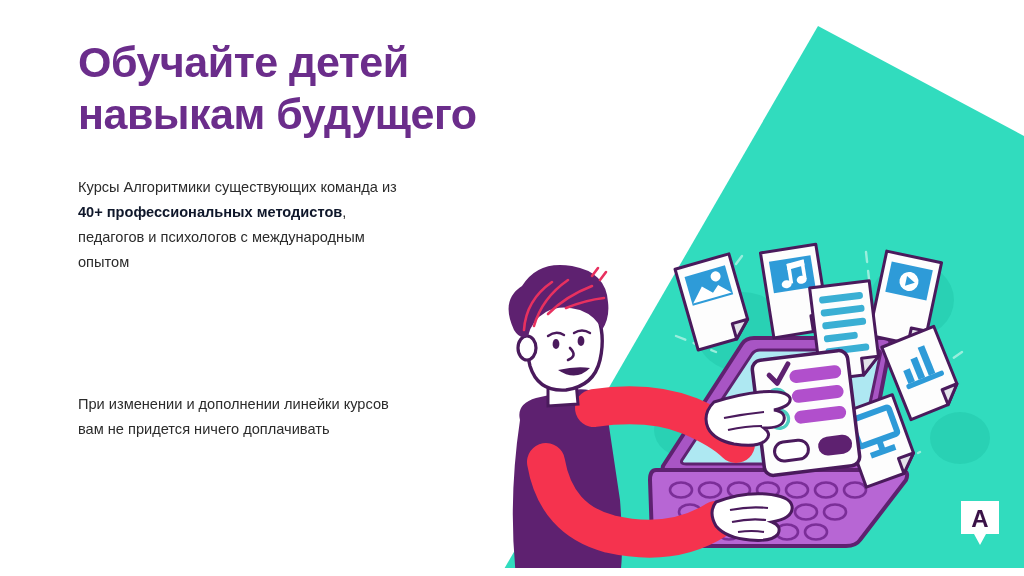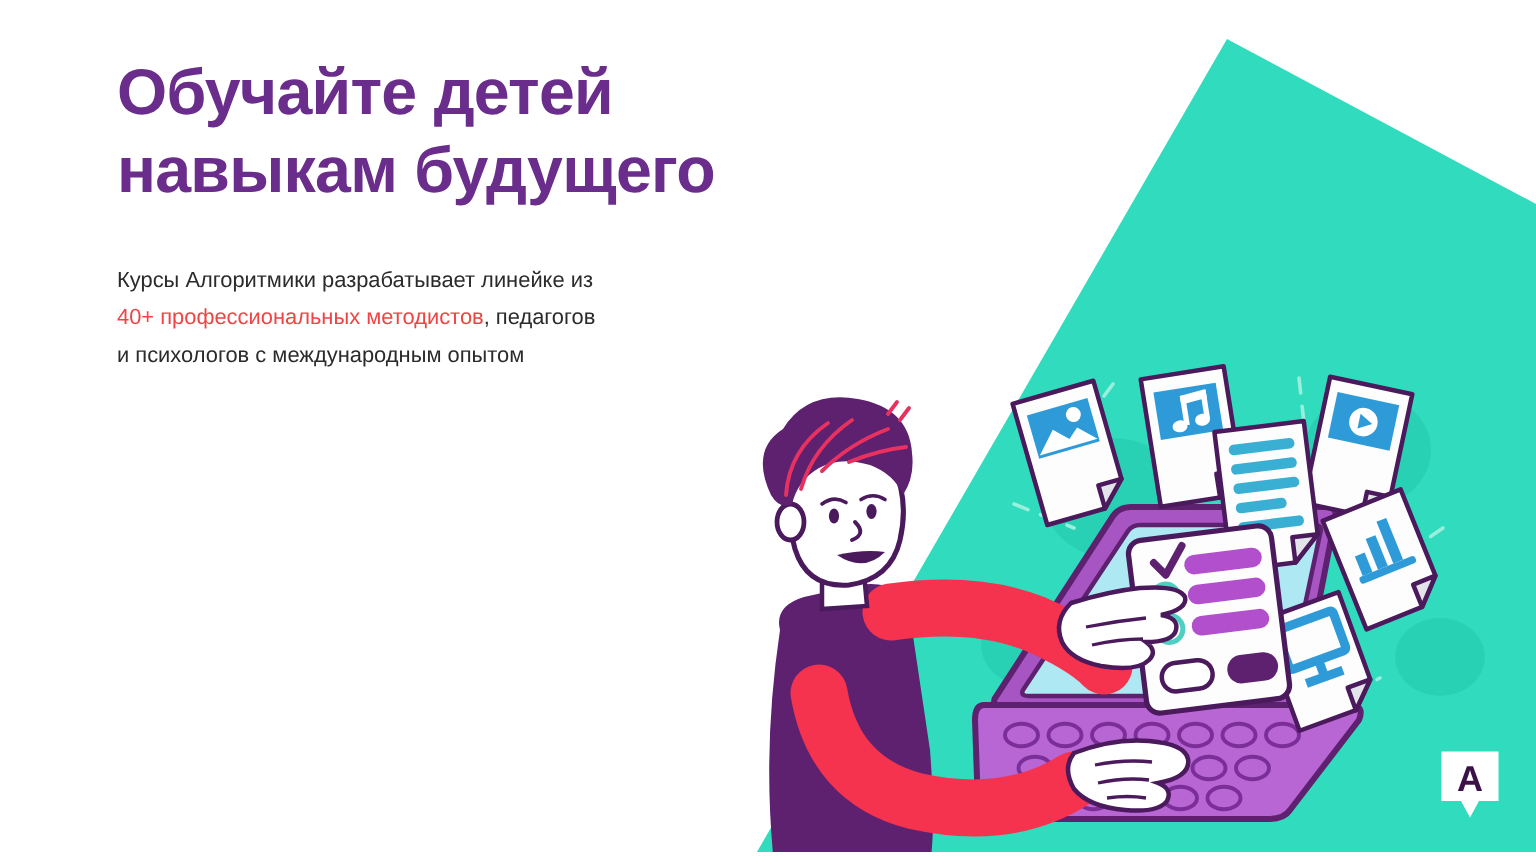--- a/index.html
+++ b/index.html
@@ -36,21 +36,21 @@
   }
   .body-block {
     position:absolute;
     left:78px;
     width:330px;
     font-size:14.6px;
     line-height:1.72;
     color:#2b2b2b;
     font-weight:400;
   }
-  .body-block b { font-weight:400; color:#ef4444; }
+  .body-block b { font-weight:700; color:#0f172a; }
   #para-0 { top:175px; }
   #para-1 { top:288px; }
   #para-2 { top:392px; }
 
   
   .logo {
     position:absolute;
     right:22px; bottom:20px;
     width:44px; height:50px;
   }
@@ -256,20 +256,21 @@
           <path d="M738,532 Q752,530 764,532" fill="none" stroke="#4A1A5C" stroke-width="2.2"></path>
         </g>
       </g>
 
     </g>
   </svg>
 
   <h1 class="title">Обучайте детей
 навыкам будущего</h1>
 
-  <p class="body-block" id="para-0"><span>Курсы Алгоритмики разрабатывает линейке из </span><b>40+ профессиональных методистов</b><span>, педагогов и психологов с международным опытом</span></p>
+  <p class="body-block" id="para-0"><span>Курсы Алгоритмики существующих команда из </span><b>40+ профессиональных методистов</b><span>, педагогов и психологов с международным опытом</span></p>
+  <p class="body-block" id="para-2"><span>При изменении и дополнении линейки курсов вам не придется ничего доплачивать</span></p>
 
   <svg class="logo" viewBox="0 0 44 50">
     <path d="M3,3 L41,3 L41,36 L28,36 L22,47 L16,36 L3,36 Z" fill="#FFFFFF"></path>
     <text x="22" y="29" text-anchor="middle" font-family="Liberation Sans, sans-serif" font-size="24" font-weight="700" fill="#3A1247">A</text>
   </svg>
 
 </div>
 
 </body></html>

